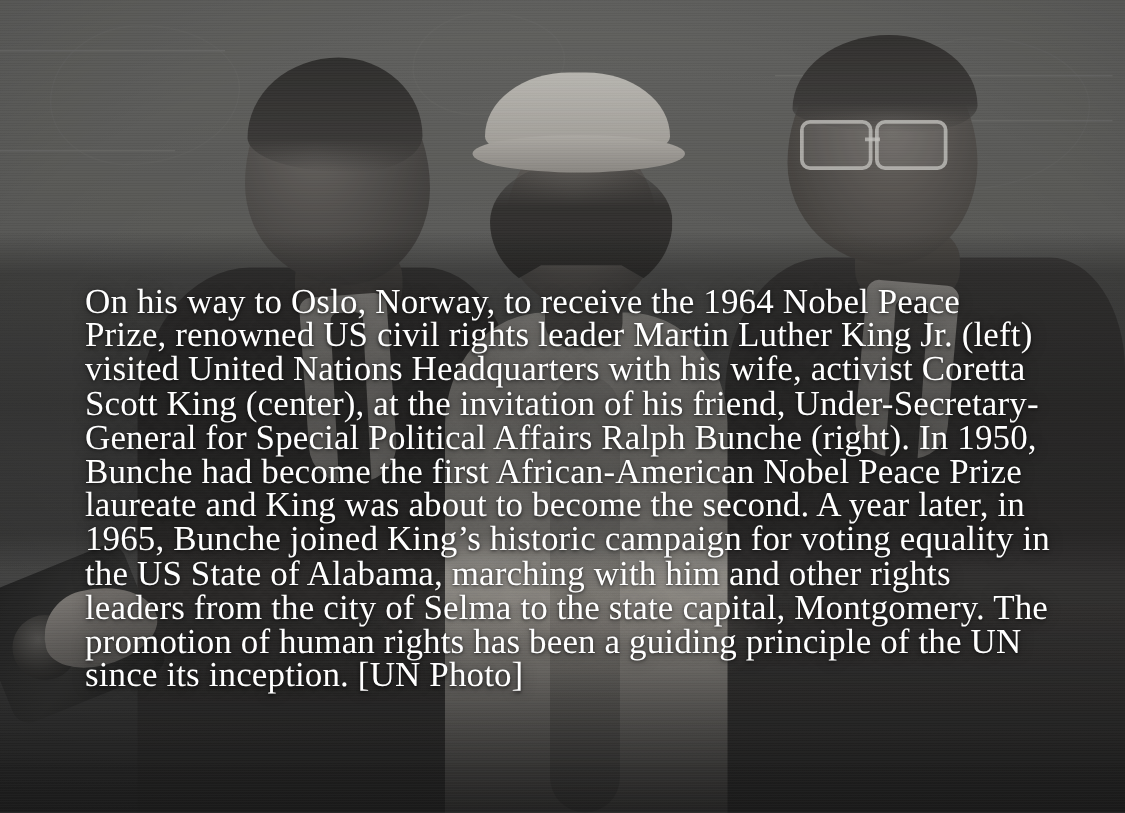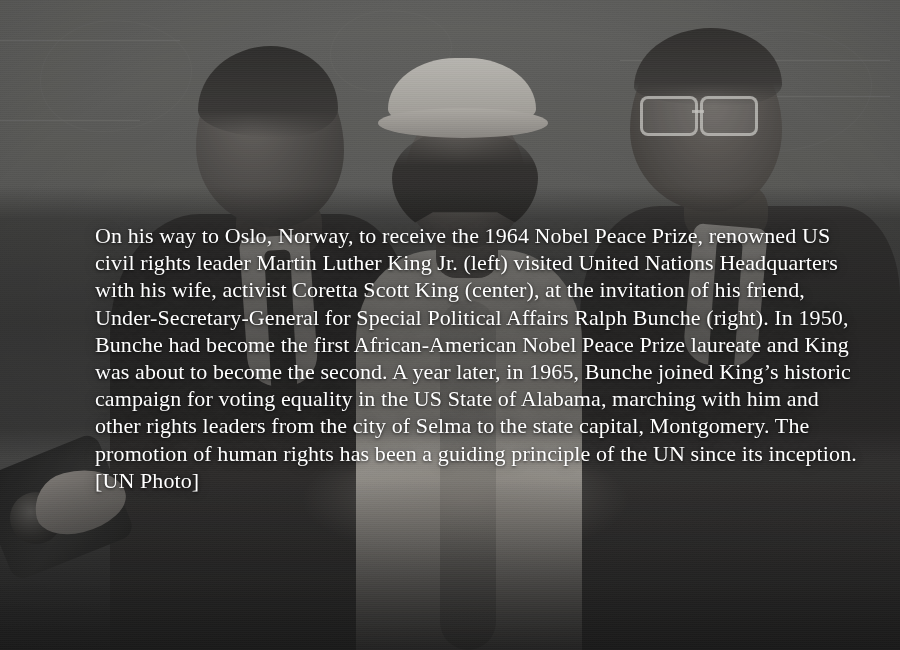--- a/index.html
+++ b/index.html
@@ -211,25 +211,24 @@
     background: linear-gradient(180deg, rgba(26,26,26,0.0) 0%, rgba(26,26,26,0.42) 12%, rgba(26,26,26,0.52) 50%, rgba(26,26,26,0.40) 88%, rgba(26,26,26,0.0) 100%);
     pointer-events: none;
   }
   .caption {
     position: absolute;
     left: 68px;
     top: 200px;
     width: 772px;
     color: #ffffff;
     font-family: "Liberation Serif", "DejaVu Serif", serif;
-    font-size: 22px;
+    font-size: 28px;
     line-height: 27.2px;
     letter-spacing: 0.1px;
     text-shadow: 0 1px 3px rgba(0,0,0,0.65), 0 0 12px rgba(0,0,0,0.45);
-    margin-left: 27px;
   }
 </style>
 </head>
 <body>
 
 <div id="stage">
 
   <div class="photo">
 
     <div class="map-lines">

